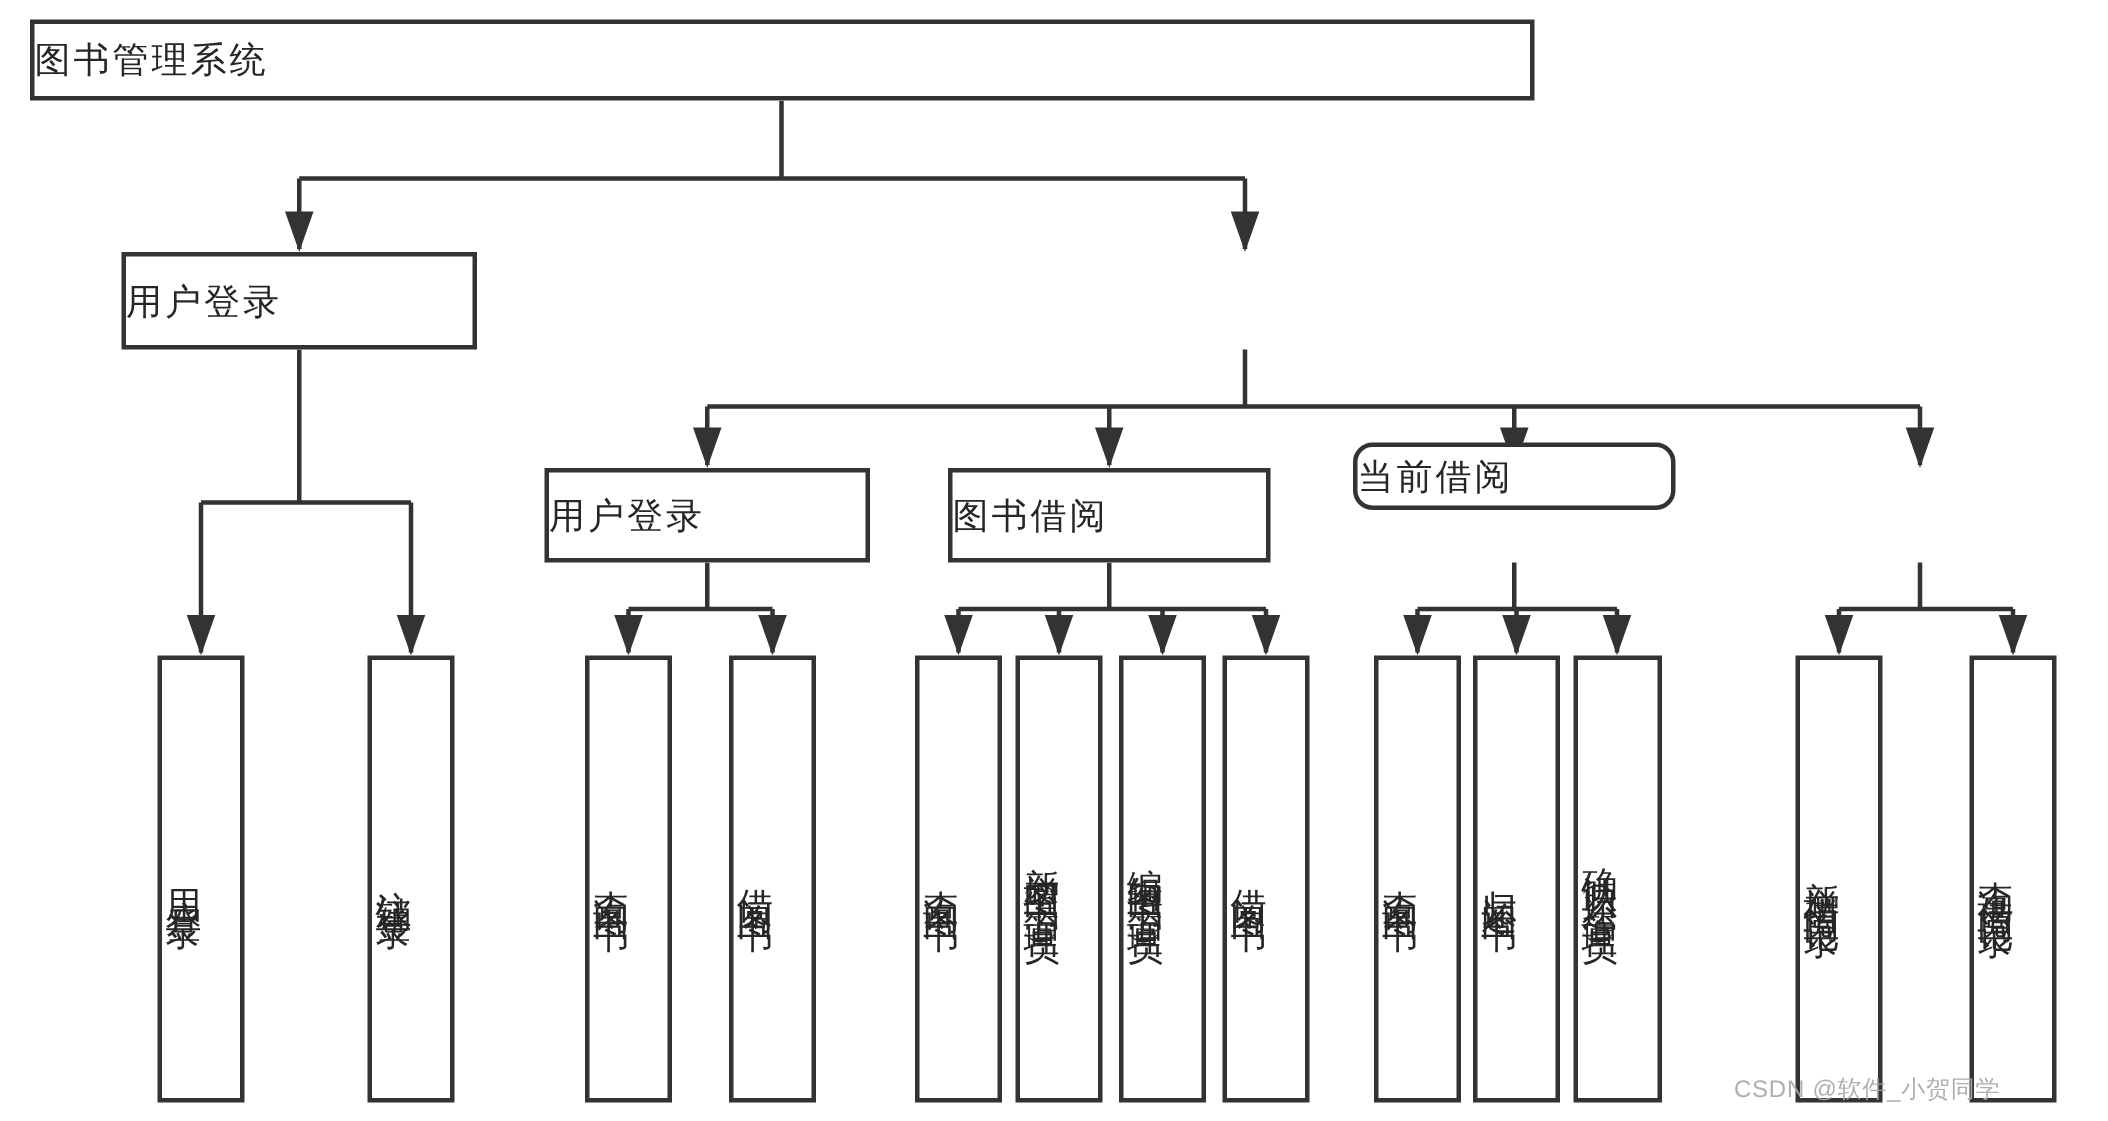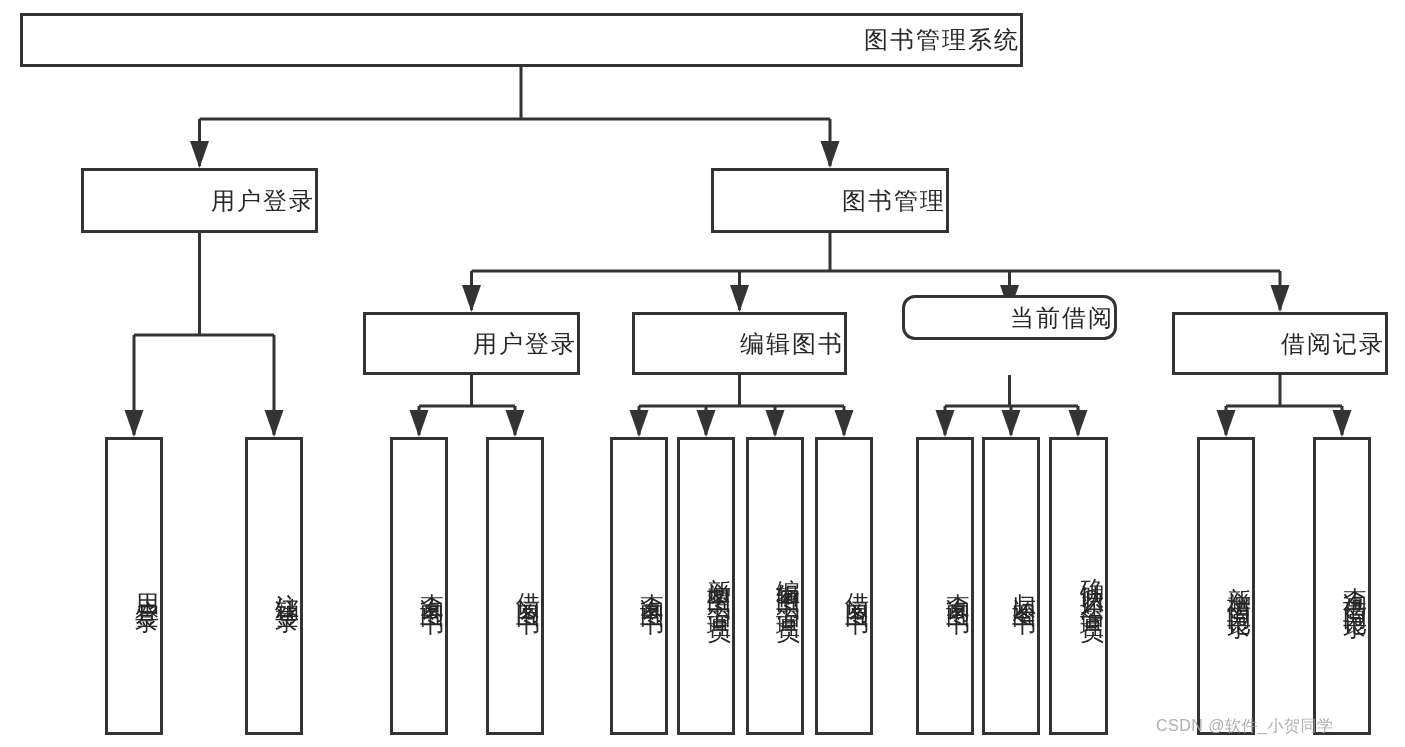--- a/index.html
+++ b/index.html
@@ -5,21 +5,21 @@
 <style>
   html,body { margin:0; padding:0; background:#ffffff; }
   .canvas {
     position:relative; width:1405px; height:747px; background:#ffffff;
     font-family:"Liberation Sans","DejaVu Sans",sans-serif; overflow:hidden;
   }
   svg.connectors { position:absolute; left:0; top:0; z-index:1; }
   .node {
     position:absolute; box-sizing:border-box; background:#ffffff;
     border:3px solid #333333; color:#262626; z-index:2;
-    display:flex; align-items:center; justify-content:flex-end;
+    display:flex; align-items:center; justify-content:flex-start;
   }
   .hlabel { font-size:24px; letter-spacing:2px; white-space:nowrap; }
   .vlabel {
     writing-mode:vertical-rl; text-orientation:mixed;
     font-size:24px; letter-spacing:6px; line-height:1.1; white-space:nowrap;
   }
   .watermark {
     position:absolute; left:1156px; top:716px; z-index:3;
     color:rgba(168,168,168,0.92); font-size:16px; letter-spacing:0.5px; white-space:nowrap;
   }
@@ -65,35 +65,29 @@
     </g>
   </svg>
 
   <div class="node" style="left:20px; top:13px; width:1003px; height:54px;">
     <span class="hlabel">图书管理系统</span>
   </div>
 
   <div class="node" style="left:81px; top:168px; width:237px; height:65px;">
     <span class="hlabel">用户登录</span>
   </div>
-  <div class="node" style="left:711px; top:168px; width:238px; height:65px;">
-    <span class="hlabel">图书管理</span>
-  </div>
 
   <div class="node" style="left:363px; top:312px; width:217px; height:63px;">
     <span class="hlabel">用户登录</span>
   </div>
   <div class="node" style="left:632px; top:312px; width:215px; height:63px;">
-    <span class="hlabel">编辑图书</span>
+    <span class="hlabel">图书借阅</span>
   </div>
   <div class="node" style="left:902px; top:295px; width:215px; height:45px;border-radius:13px;">
     <span class="hlabel">当前借阅</span>
-  </div>
-  <div class="node" style="left:1172px; top:312px; width:216px; height:63px;">
-    <span class="hlabel">借阅记录</span>
   </div>
 
   <div class="node" style="left:105px; top:437px; width:58px; height:298px;">
     <span class="vlabel">用户登录</span>
   </div>
   <div class="node" style="left:245px; top:437px; width:58px; height:298px;">
     <span class="vlabel">注销登录</span>
   </div>
 
   <div class="node" style="left:390px; top:437px; width:58px; height:298px;">

